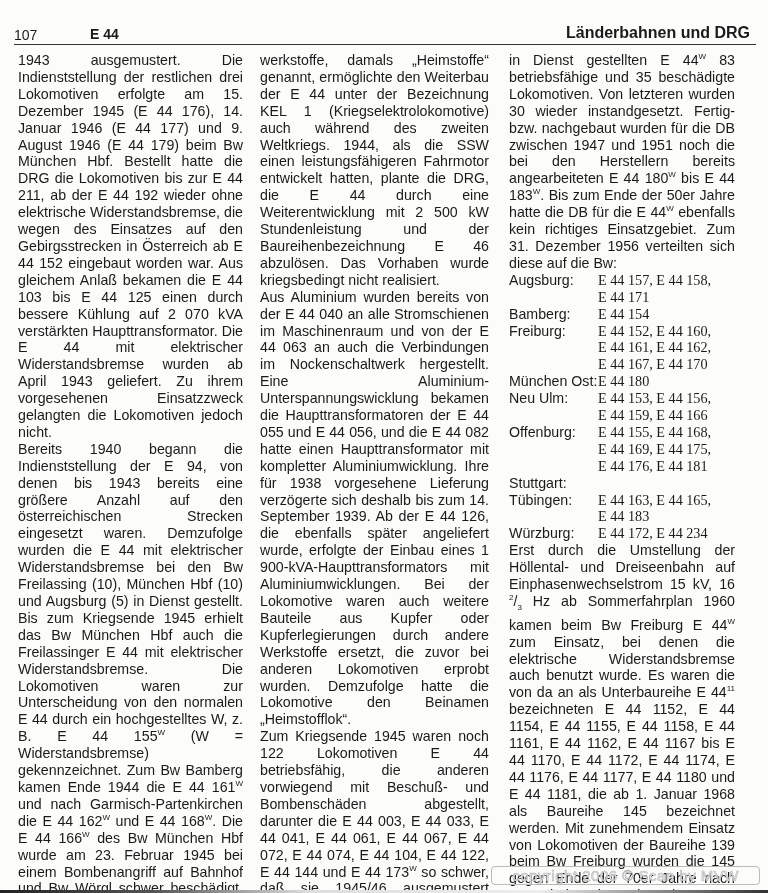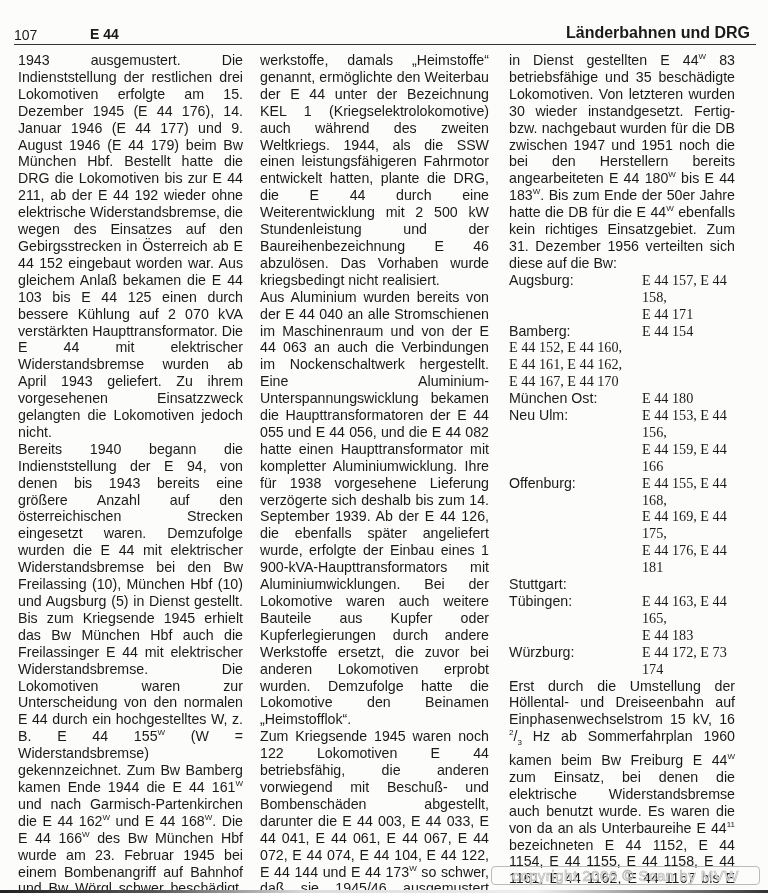--- a/index.html
+++ b/index.html
@@ -21,21 +21,21 @@
     position: absolute; top: 52px; width: 225px;
     font-size: 14.2px; line-height: 16.9px; text-align: justify;
     hyphens: none;
   }
   .col p { margin: 0; }
   .col-left { left: 18px; }
   .col-mid { left: 260px; width: 229px; }
   .col-right { left: 509px; width: 226px; }
   sup { font-size: 8px; line-height: 0; vertical-align: 6px; }
   .dist { margin: 0; }
-  .dist-row { display: flex; gap: 44px; }
+  .dist-row { display: flex; }
   .dist-place { width: 89px; flex: none; }
   .dist-locos { flex: 1; text-align: left; font-family: Liberation Serif, serif; }
   .watermark {
     position: absolute; right: 8px; bottom: 8px;
     border: 1px solid #bbb; border-radius: 4px;
     padding: 0 20px; font-size: 15px; color: #e8e8e8;
     -webkit-text-stroke: 0.6px #b5b5b5;
     letter-spacing: 0.5px;
   }
   .scan-edge {
@@ -66,20 +66,21 @@
   <div class="dist" id="dist">
       <div class="dist-row">
         <span class="dist-place">Augsburg:</span>
         <span class="dist-locos">E 44 157, E 44 158,<br>E 44 171</span>
       </div>
       <div class="dist-row">
         <span class="dist-place">Bamberg:</span>
         <span class="dist-locos">E 44 154</span>
       </div>
       <div class="dist-row">
+        <span class="dist-place">Freiburg:</span>
         <span class="dist-locos">E 44 152, E 44 160,<br>E 44 161, E 44 162,<br>E 44 167, E 44 170</span>
       </div>
       <div class="dist-row">
         <span class="dist-place">München Ost:</span>
         <span class="dist-locos">E 44 180</span>
       </div>
       <div class="dist-row">
         <span class="dist-place">Neu Ulm:</span>
         <span class="dist-locos">E 44 153, E 44 156,<br>E 44 159, E 44 166</span>
       </div>
@@ -89,20 +90,20 @@
       </div>
       <div class="dist-row">
         <span class="dist-place">Stuttgart:</span>
       </div>
       <div class="dist-row">
         <span class="dist-place">Tübingen:</span>
         <span class="dist-locos">E 44 163, E 44 165,<br>E 44 183</span>
       </div>
       <div class="dist-row">
         <span class="dist-place">Würzburg:</span>
-        <span class="dist-locos">E 44 172, E 73 174</span>
+        <span class="dist-locos">E 44 172, E 44 234</span>
       </div>
     </div>
   <p id="right-outro">Erst durch die Umstellung der Höllental- und Dreiseenbahn auf Einphasenwechselstrom 15 kV, 16 <sup>2</sup>/<sub style="font-size:8px">3</sub> Hz ab Sommerfahrplan 1960 kamen beim Bw Freiburg E 44<sup>W</sup> zum Einsatz, bei denen die elektrische Widerstandsbremse auch benutzt wurde. Es waren die von da an als Unterbaureihe E 44<sup>11</sup> bezeichneten E 44 1152, E 44 1154, E 44 1155, E 44 1158, E 44 1161, E 44 1162, E 44 1167 bis E 44 1170, E 44 1172, E 44 1174, E 44 1176, E 44 1177, E 44 1180 und E 44 1181, die ab 1. Januar 1968 als Baureihe 145 bezeichnet werden. Mit zunehmendem Einsatz von Lokomotiven der Baureihe 139 beim Bw Freiburg wurden die 145 gegen Ende der 70er Jahre nach Rosenheim abgegeben (145 162, 145 168, 145 180, oder ausgemustert 145 152</p>
 </div>
 
 <div class="watermark">copyright 2006 © Scan by MVW</div>
 <div class="scan-edge"></div>
 
 </body></html>

